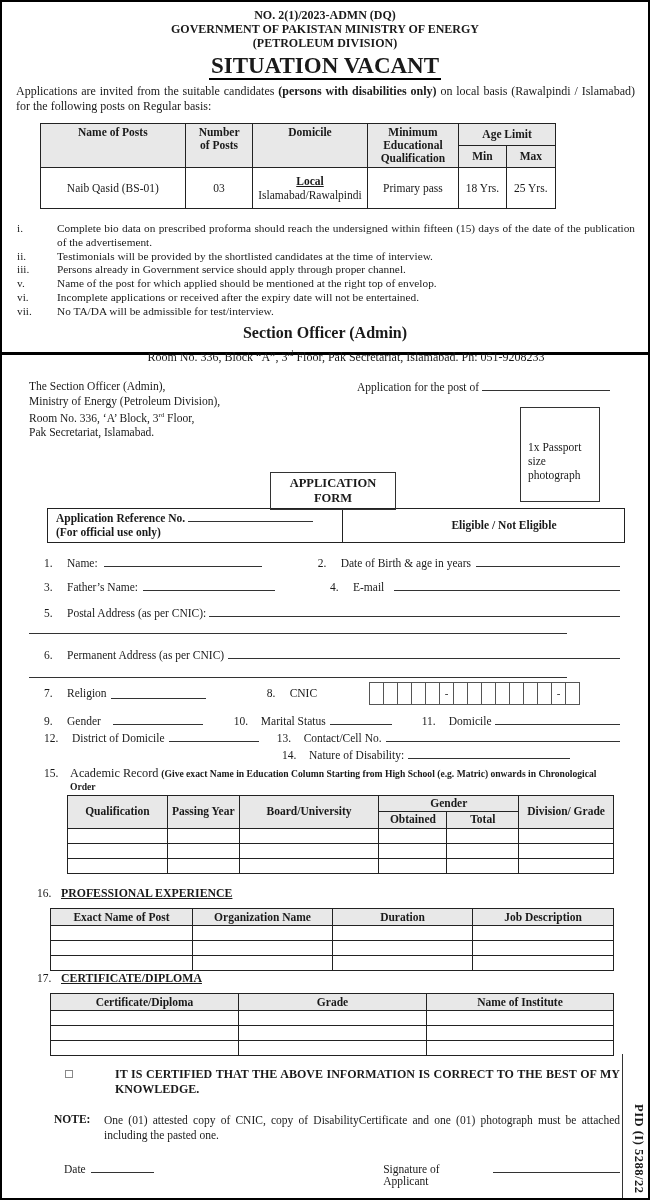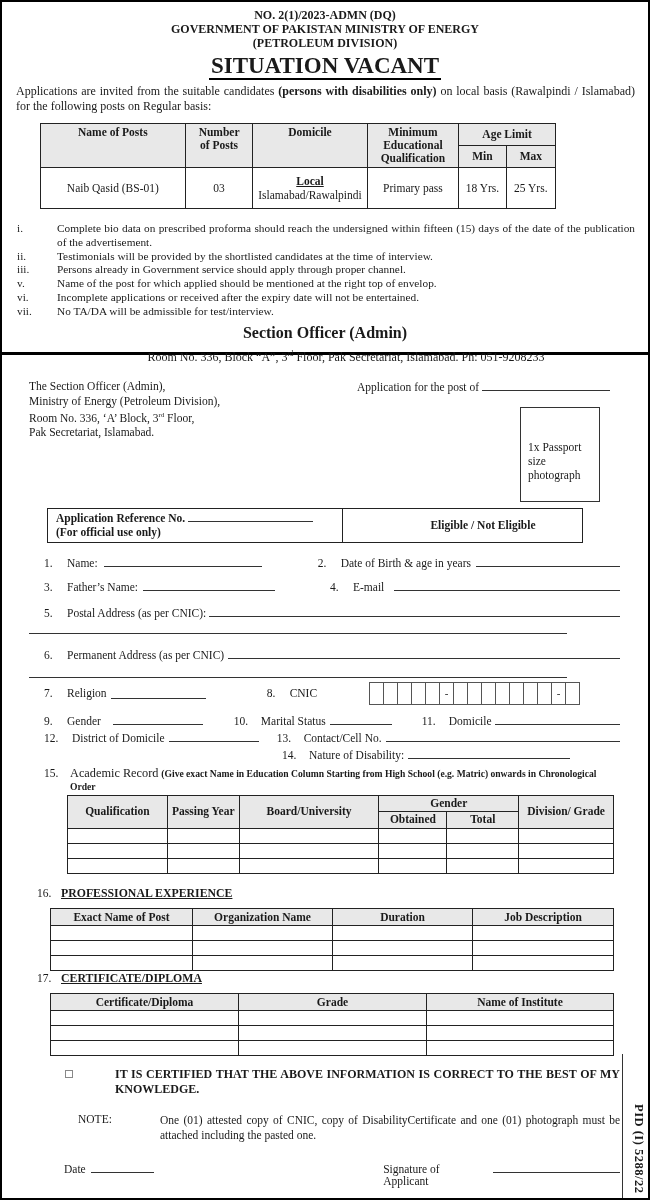--- a/index.html
+++ b/index.html
@@ -38,21 +38,21 @@
   sup { font-size:60%; vertical-align:super; }
 
   
   #form { position:relative; height:842px; padding:24px 28px 0 27px; font-size:11.5px; }
   #addressee div { line-height:14.5px; }
   #post-line { position:absolute; left:355px; top:25px; white-space:nowrap; }
   .blank { display:inline-block; border-bottom:1.2px solid #333; height:11px; vertical-align:baseline; }
   #photo-box { position:absolute; left:518px; top:52px; width:80px; height:95px; border:1.5px solid #333; padding:32px 6px 0 7px; font-size:11.5px; line-height:14px; }
   #form-title-box { position:absolute; left:268px; top:117px; width:126px; border:1.5px solid #333; text-align:center; font-weight:bold; font-size:12.5px; line-height:14.5px; padding:3px 0 4px; }
 
-  #ref-table { margin:68px 0 0 18px; width:536px; border:1.5px solid #222; display:flex;gap:41px; }
+  #ref-table { margin:68px 0 0 18px; width:578px; border:1.5px solid #222; display:flex;gap:41px; }
   #ref-left { width:295px; border-right:1.5px solid #222; padding:2px 0 2px 8px; font-weight:bold; line-height:14.5px; }
   #ref-right { flex:1; display:flex; align-items:center; justify-content:center; font-weight:bold; }
 
   .frow { display:flex; margin:0 0 0 15px; line-height:15px; align-items:baseline; }
   .fn { flex:none; width:23px; }
   .fl { flex:none; white-space:nowrap; }
   .grow { flex:1; }
   .contline { border-bottom:1.2px solid #333; width:538px; height:1px; margin-left:0; }
 
   
@@ -75,22 +75,22 @@
 
   #experience-table, #certificate-table { margin:7px 0 0 21px; width:564px; border:1.5px solid #111; }
   #experience-table th, #certificate-table th { padding:1px 2px; line-height:14px; }
   #experience-table td.empty, #certificate-table td.empty { height:15px; }
 
   #certify-row { display:flex; margin:11px 0 0 8px; }
   #certify-box { flex:none; width:8px; height:8px; border:1px solid #888; margin:3px 0 0 28px; }
   #certify-text { width:527px; margin-left:42px; font-weight:bold; font-size:12px; line-height:15px; text-align:justify; }
 
   #note-row { display:flex; margin:16px 0 0 8px; }
-  #note-label { flex:none; width:50px; margin-left:41px; font-weight:normal; }
-  #note-text { width:528px; line-height:15px; text-align:justify;margin-left:32px; }
+  #note-label { flex:none; width:50px; margin-left:17px; font-weight:bold; }
+  #note-text { width:528px; line-height:15px; text-align:justify; }
 
   #footer-row { display:flex; margin:19px 0 0 8px; align-items:baseline; }
 
   
   #pid-rule { position:absolute; left:620px; top:1052px; height:144px; border-left:1.5px solid #333; }
   #pid { position:absolute; right:2px; bottom:5px; writing-mode:vertical-rl; font-weight:bold; font-size:12.5px; letter-spacing:0.5px; }
 </style>
 </head>
 <body>
 
@@ -170,20 +170,24 @@
       <div>Pak Secretariat, Islamabad.</div>
     </div>
 
     <div id="post-line">
       <span>Application for the post of</span>
       <span class="blank" style="width:128px"></span>
     </div>
 
     <div id="photo-box">1x Passport size photograph</div>
 
+    <div id="form-title-box">
+      <div>APPLICATION</div>
+      <div>FORM</div>
+    </div>
 
     <div id="ref-table">
       <div id="ref-left">
         <div><span>Application Reference No.</span> <span class="blank" style="width:125px"></span></div>
         <div>(For official use only)</div>
       </div>
       <div id="ref-right">Eligible / Not Eligible</div>
     </div>
 
     <div class="frow" style="margin-top:13px">

